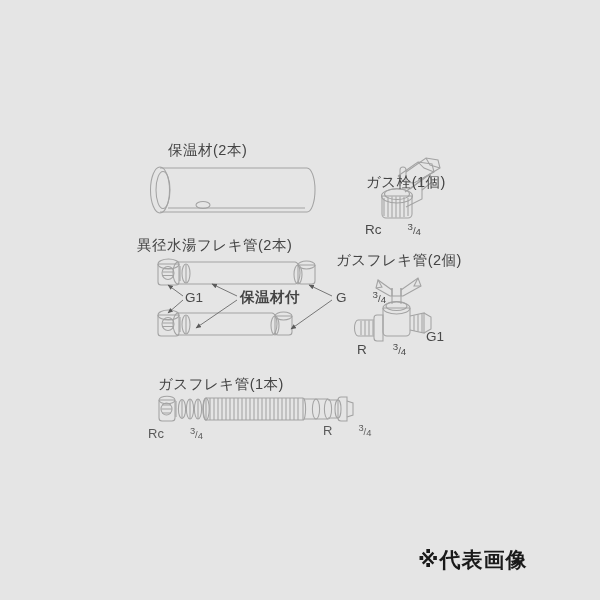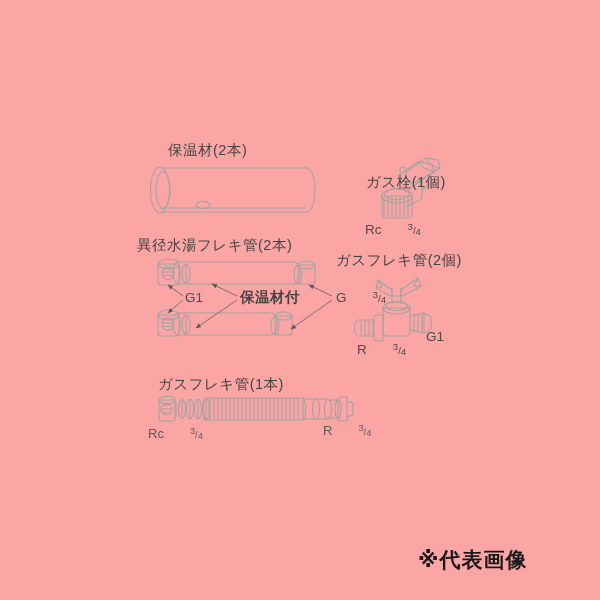--- a/index.html
+++ b/index.html
@@ -4,21 +4,21 @@
 <style>
   html, body {
     margin: 0;
     padding: 0;
     background: #ffffff;
   }
   #canvas {
     position: relative;
     width: 600px;
     height: 600px;
-    background: #fca5a5;
+    background: #e5e5e5;
     font-family: "Liberation Sans", "DejaVu Sans", sans-serif;
     overflow: hidden;
   }
   svg.art {
     position: absolute;
     left: 0;
     top: 0;
     width: 600px;
     height: 600px;
   }

